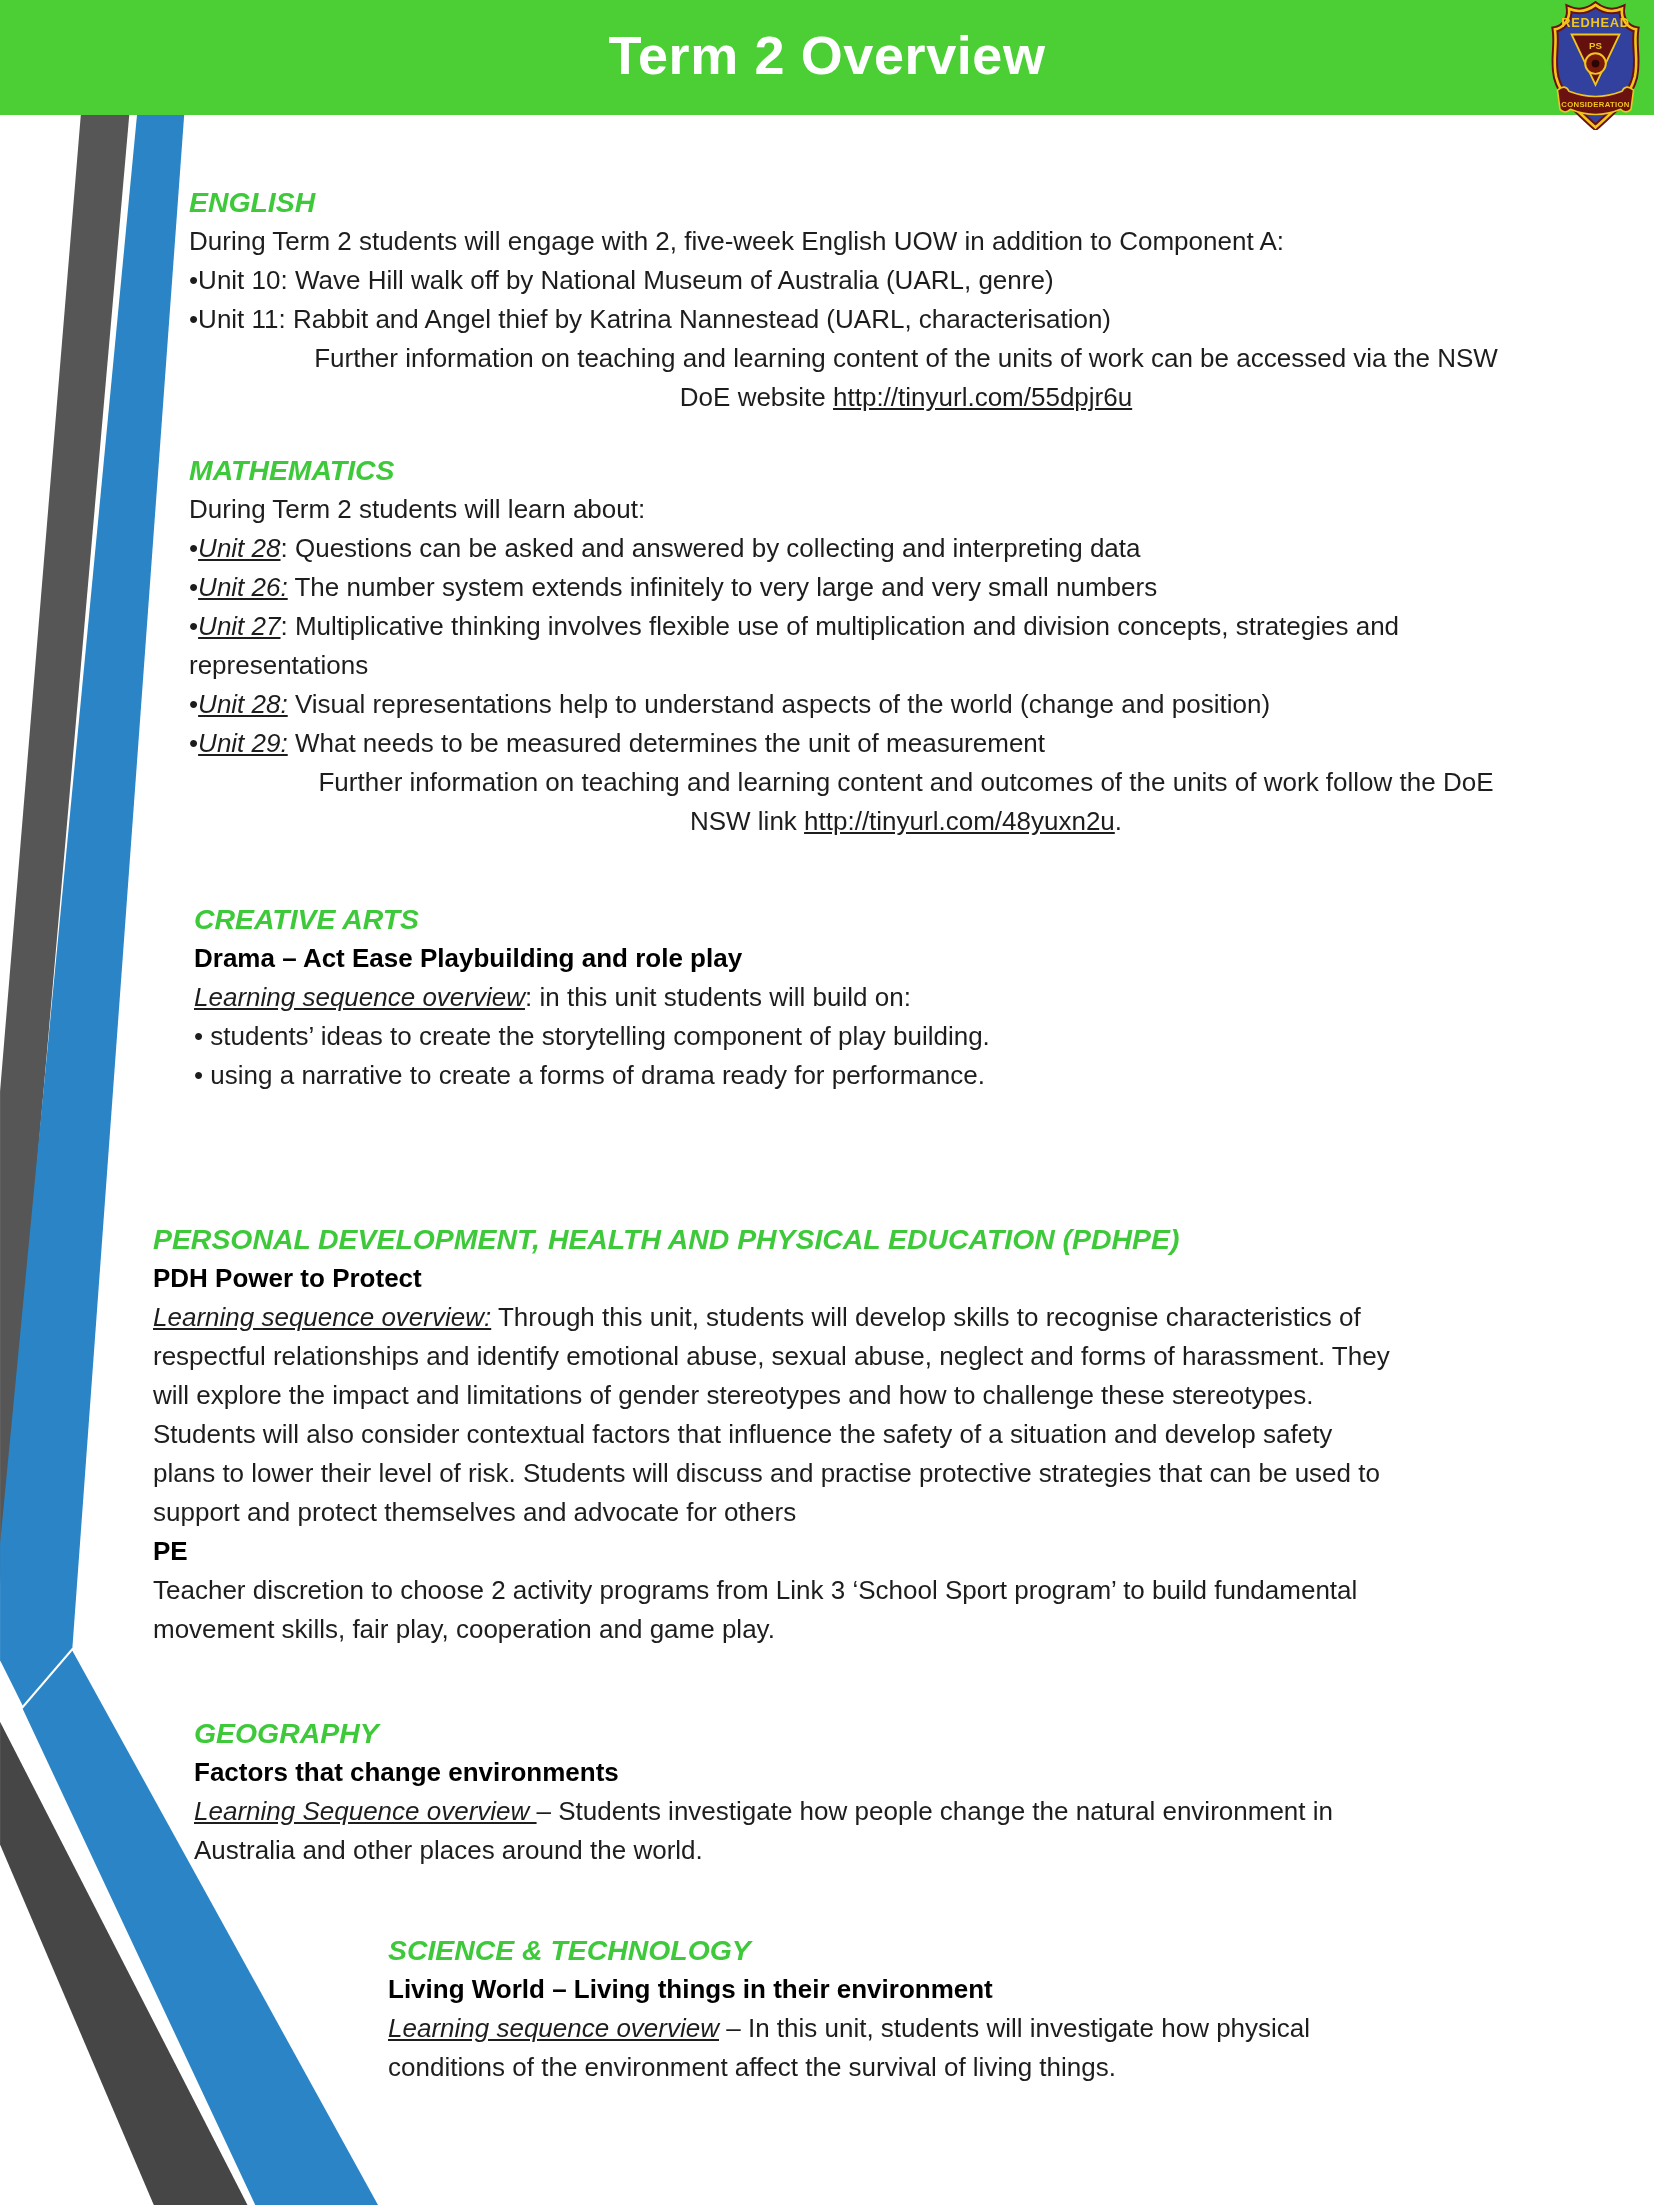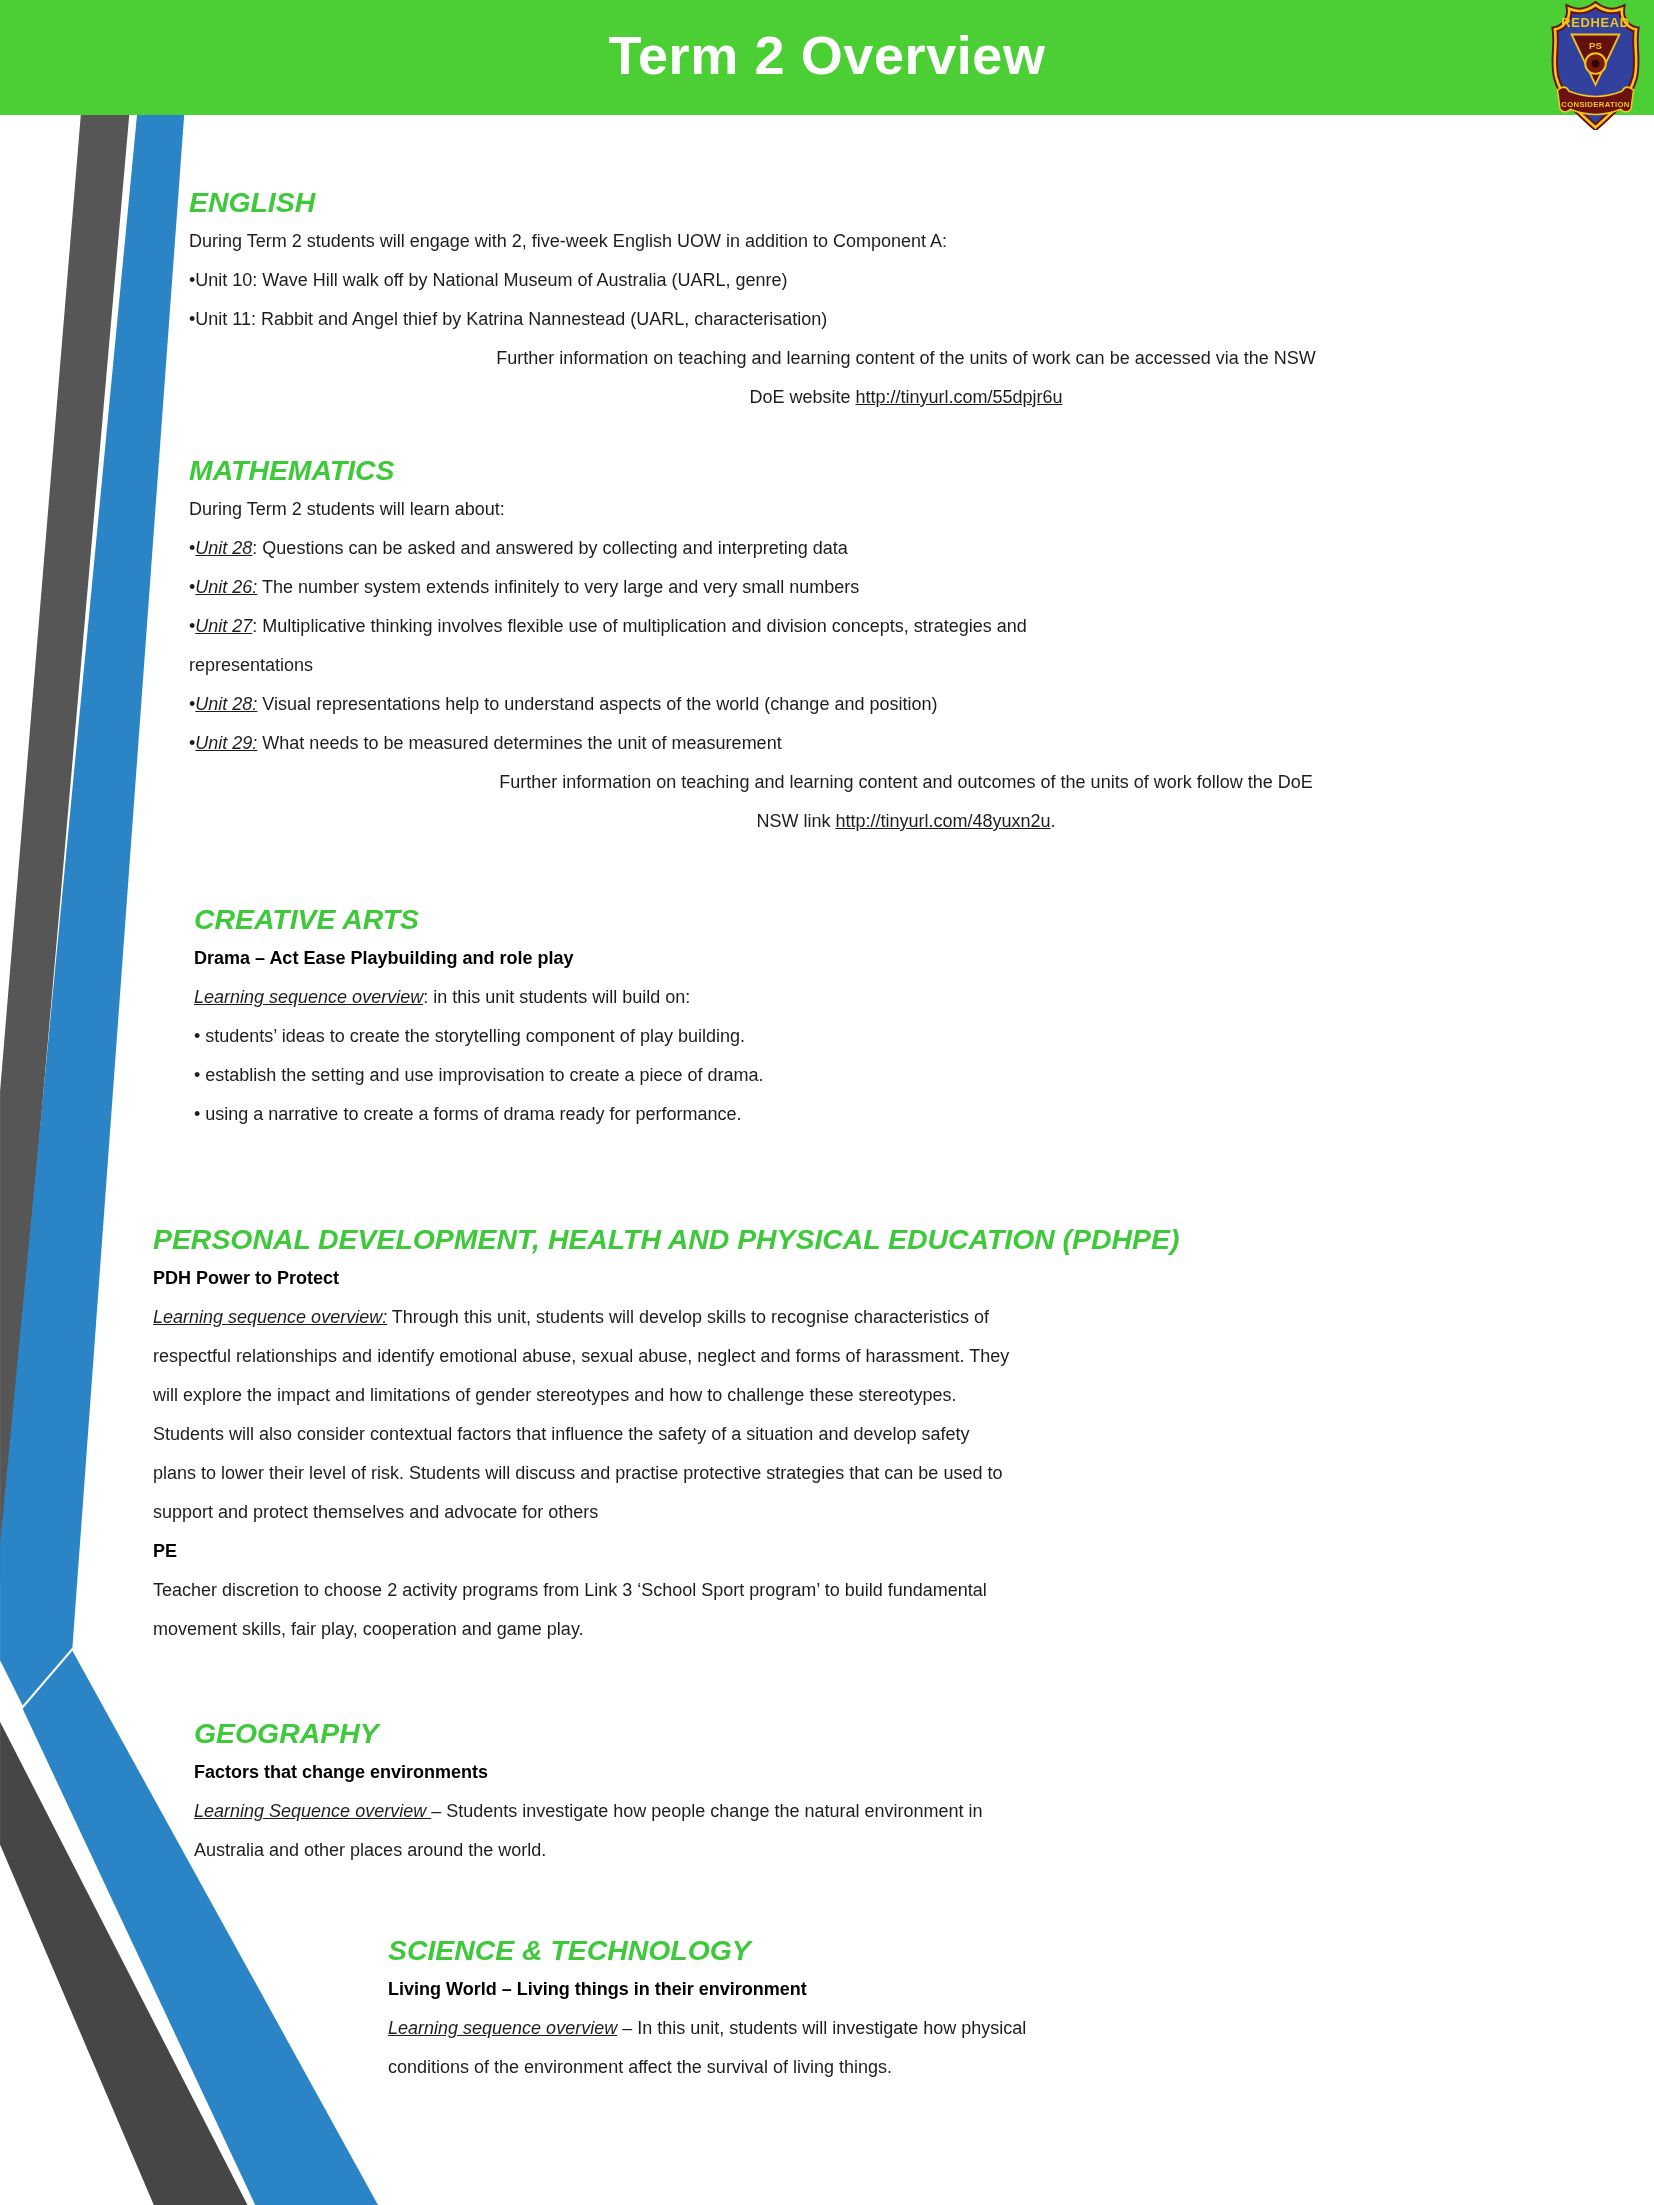--- a/index.html
+++ b/index.html
@@ -28,21 +28,21 @@
   .stripe-gray-low{fill:var(--stripe-gray-low,#464646);}
   .stripe-blue{fill:var(--stripe-blue,#2a84c5);}
   
   .section{position:absolute;}
   .section h2{
     margin:0;font-size:28.4px;font-weight:700;line-height:39px;
     color:var(--heading-green,#3ec93a);
     font-style:italic;
   }
   .line{
-    font-size:18px;line-height:39px;white-space:nowrap;
+    font-size:26px;line-height:39px;white-space:nowrap;
     color:var(--text-color,#1d1d1d);
   }
   .line.center{text-align:center;white-space:nowrap;}
   .seg-bold{font-weight:700;color:#000000;}
   .seg-itul{font-style:italic;text-decoration:underline;}
   .seg-link{text-decoration:underline;color:var(--text-color,#1d1d1d);}
 </style>
 </head>
 <body>
 
@@ -90,21 +90,20 @@
         <div class="line"><span>•</span><span class="seg-itul">Unit 28:</span><span> Visual representations help to understand aspects of the world (change and position)</span></div>
         <div class="line"><span>•</span><span class="seg-itul">Unit 29:</span><span> What needs to be measured determines the unit of measurement</span></div>
         <div class="line center"><span>Further information on teaching and learning content and outcomes of the units of work follow the DoE</span></div>
         <div class="line center"><span>NSW link </span><span class="seg-link">http://tinyurl.com/48yuxn2u</span><span>.</span></div>
       </section>
       <section class="section" style="left: 194px; top: 900px; width: 1422px;">
         <h2>CREATIVE ARTS</h2>
         <div class="line"><span class="seg-bold">Drama – Act Ease Playbuilding and role play</span></div>
         <div class="line"><span class="seg-itul">Learning sequence overview</span><span>: in this unit  students will build on:</span></div>
         <div class="line"><span>• students’ ideas to create the storytelling component of play building.</span></div>
-        <div class="line"><span>• establish the setting and use improvisation to create a piece of drama.</span></div>
         <div class="line"><span>• using a narrative to create a forms of drama ready for performance.</span></div>
       </section>
       <section class="section" style="left: 153px; top: 1220px; width: 1480px;">
         <h2>PERSONAL DEVELOPMENT, HEALTH AND PHYSICAL EDUCATION (PDHPE)</h2>
         <div class="line"><span class="seg-bold">PDH Power to Protect</span></div>
         <div class="line"><span class="seg-itul">Learning sequence overview:</span><span> Through this unit, students will develop skills to recognise characteristics of</span></div>
         <div class="line"><span>respectful relationships and identify emotional abuse, sexual abuse, neglect and forms of harassment. They</span></div>
         <div class="line"><span>will explore the impact and limitations of gender stereotypes and how to challenge these stereotypes.</span></div>
         <div class="line"><span>Students will also consider contextual factors that influence the safety of a situation and develop safety</span></div>
         <div class="line"><span>plans to lower their level of risk. Students will discuss and practise protective strategies that can be used to</span></div>

